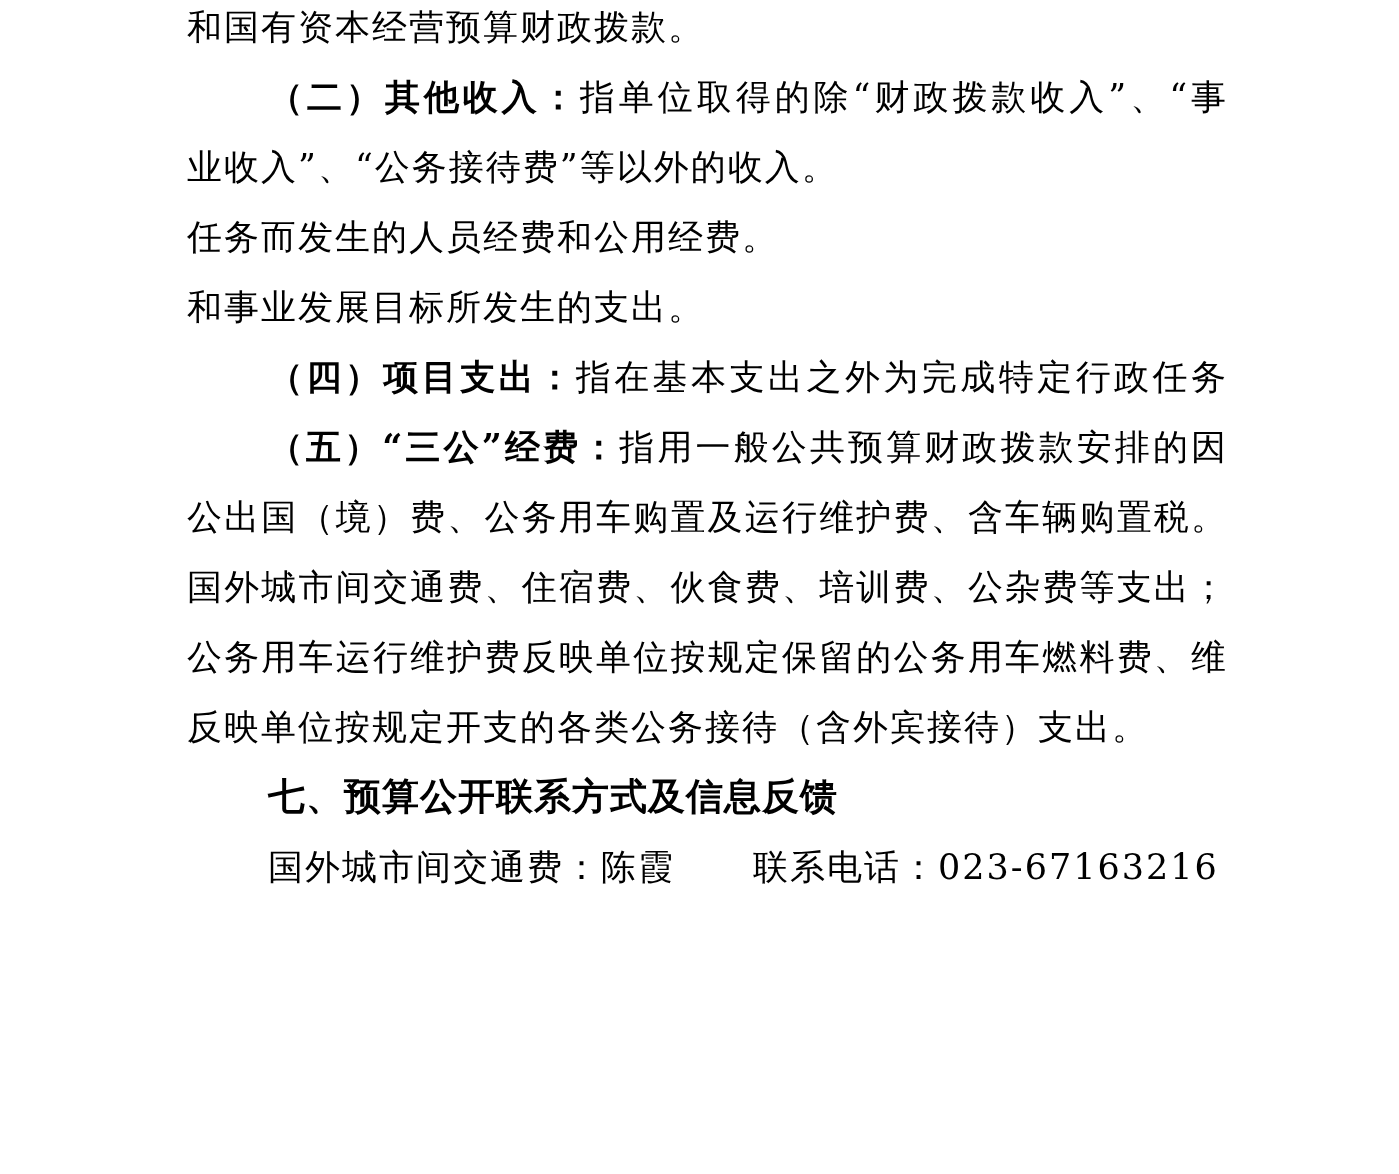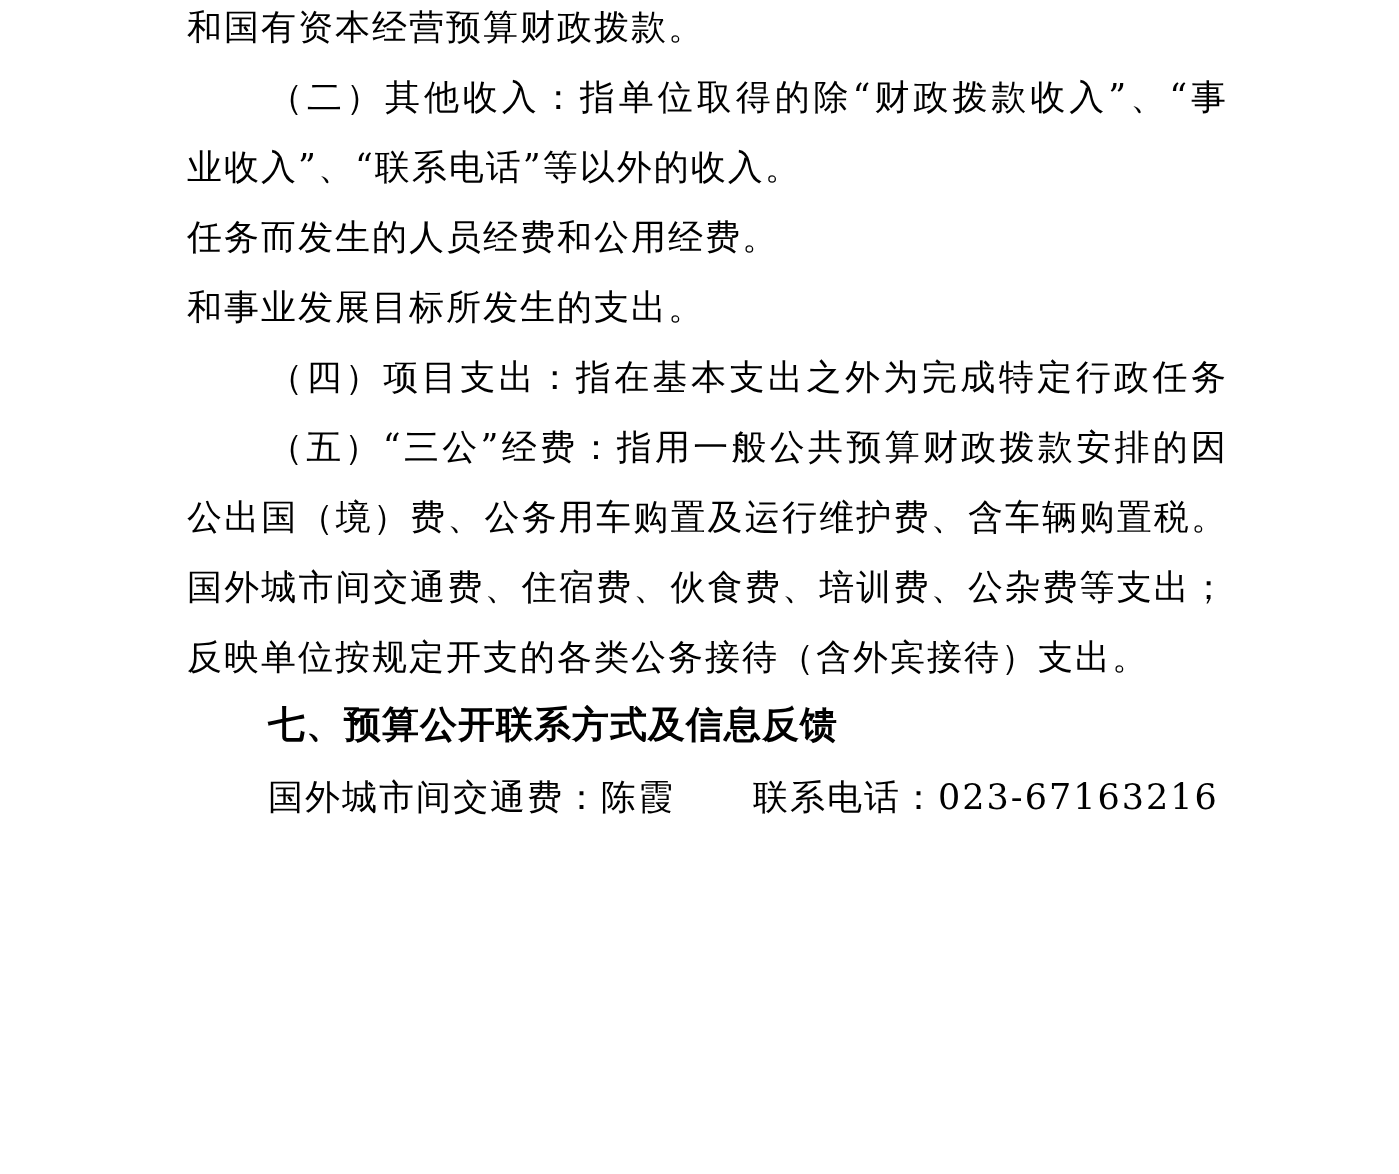--- a/index.html
+++ b/index.html
@@ -41,44 +41,45 @@
     white-space: normal;
     text-align: justify;
     text-align-last: justify;
     word-break: break-all;
   }
   
   .line.indent {
     padding-left: 81px;
   }
   .line .lead {
-    font-weight: 400;
+    font-weight: 700;
   }
   .line.heading {
-    font-family: Liberation Mono, monospace;
+    font-family: Liberation Sans, sans-serif;
     font-weight: 700;
     font-size: 37px;
     letter-spacing: 1px;
   }
   .line .gap {
     display: inline-block;
     width: 78px;
   }
 </style>
 </head>
 <body>
 
 <div class="page">
   <div class="text-block">
       <div class="line"><span>和国有资本经营预算财政拨款。</span></div>
       <div class="line indent fill"><span class="lead">（二）其他收入：</span><span>指单位取得的除“财政拨款收入”、“事</span></div>
-      <div class="line"><span>业收入”、“联系电话”等以外的收入。</span></div>
+      <div class="line"><span>业收入”、“公务接待费”等以外的收入。</span></div>
       <div class="line"><span>任务而发生的人员经费和公用经费。</span></div>
       <div class="line"><span>和事业发展目标所发生的支出。</span></div>
       <div class="line indent fill"><span class="lead">（四）项目支出：</span><span>指在基本支出之外为完成特定行政任务</span></div>
       <div class="line indent fill"><span class="lead">（五）“三公”经费：</span><span>指用一般公共预算财政拨款安排的因</span></div>
       <div class="line fill"><span>公出国（境）费、公务用车购置及运行维护费、含车辆购置税。其</span></div>
       <div class="line fill"><span>国外城市间交通费、住宿费、伙食费、培训费、公杂费等支出；</span></div>
+      <div class="line fill"><span>公务用车运行维护费反映单位按规定保留的公务用车燃料费、维</span></div>
       <div class="line"><span>反映单位按规定开支的各类公务接待（含外宾接待）支出。</span></div>
       <div class="line indent heading"><span>七、预算公开联系方式及信息反馈</span></div>
       <div class="line indent"><span>国外城市间交通费：陈霞</span><span class="gap"></span><span>联系电话：023-67163216</span></div>
     </div>
 </div>
 
 </body></html>

